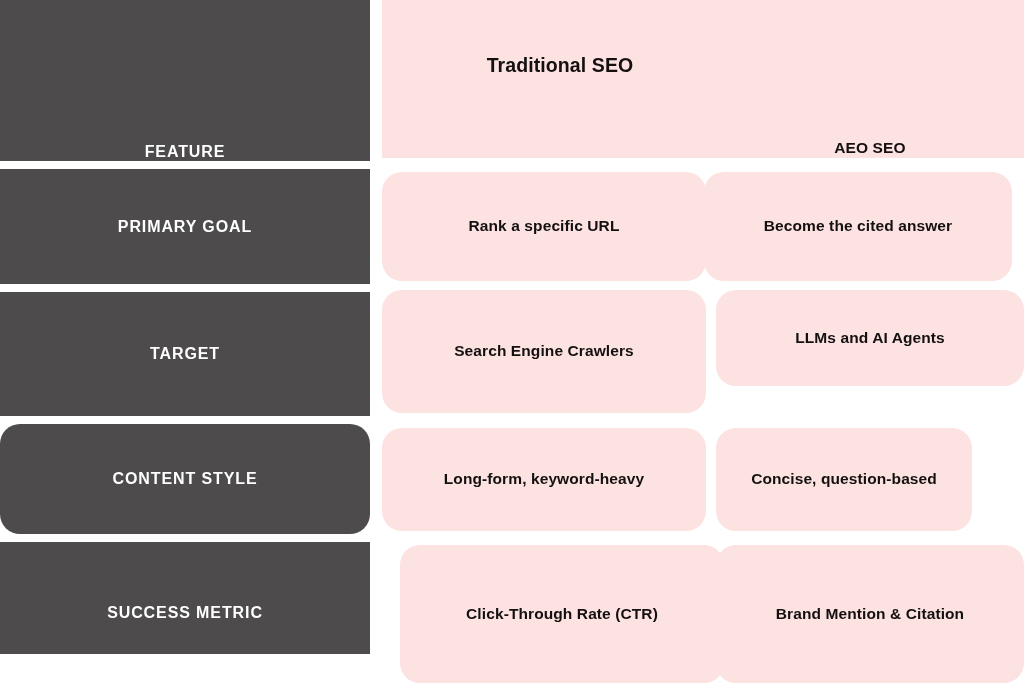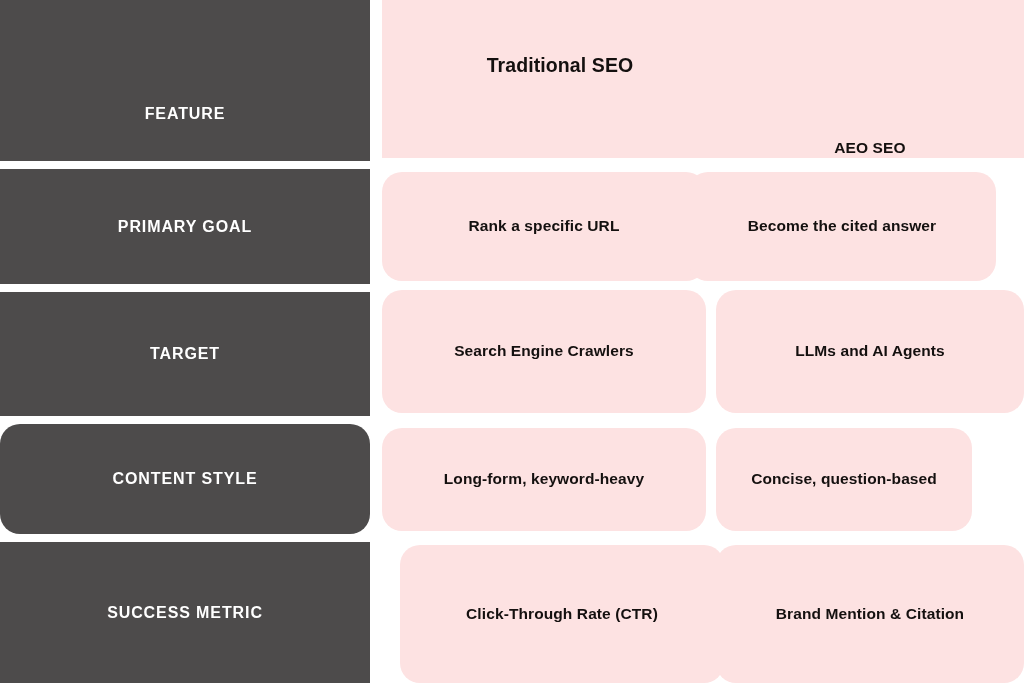--- a/index.html
+++ b/index.html
@@ -63,21 +63,21 @@
     padding-top: 54px;
   }
 
   .header-aeo {
     font-size: 15.5px;
     align-items: flex-end;
     padding-top: 71px;
   }
 
   .cell-feature.head-feature {
-    align-items: center;
+    align-items: flex-end;
     padding-top: 67px;
   }
 
   .label {
     display: block;
     line-height: 1.2;
   }
 </style>
 </head>
 <body>
@@ -95,45 +95,45 @@
   <div class="cell cell-header header-aeo" style="left:716px; top:0px; width:308px; height:158px;">
     <span class="label">AEO SEO</span>
   </div>
 
   <div class="cell cell-feature" style="left:0px; top:169px; width:370px; height:115px;">
     <span class="label">PRIMARY GOAL</span>
   </div>
   <div class="cell cell-value" style="left:382px; top:172px; width:324px; height:109px;">
     <span class="label">Rank a specific URL</span>
   </div>
-  <div class="cell cell-value" style="left:688px; top:172px; width:308px; height:109px;">
+  <div class="cell cell-value" style="left:704px; top:172px; width:308px; height:109px;">
     <span class="label">Become the cited answer</span>
   </div>
 
   <div class="cell cell-feature" style="left:0px; top:292px; width:370px; height:124px;">
     <span class="label">TARGET</span>
   </div>
   <div class="cell cell-value" style="left:382px; top:290px; width:324px; height:123px;">
     <span class="label">Search Engine Crawlers</span>
   </div>
-  <div class="cell cell-value" style="left:716px; top:290px; width:308px; height:123px;">
+  <div class="cell cell-value" style="left:716px; top:290px; width:308px; height:96px;">
     <span class="label">LLMs and AI Agents</span>
   </div>
 
   <div class="cell cell-feature" style="left:0px; top:424px; width:370px; height:110px;border-radius:20px;">
     <span class="label">CONTENT STYLE</span>
   </div>
   <div class="cell cell-value" style="left:382px; top:428px; width:324px; height:103px;">
     <span class="label">Long-form, keyword-heavy</span>
   </div>
   <div class="cell cell-value" style="left:716px; top:428px; width:256px; height:103px;">
     <span class="label">Concise, question-based</span>
   </div>
 
-  <div class="cell cell-feature" style="left:0px; top:542px; width:370px; height:141px; align-items:flex-start; padding-top:61px;">
+  <div class="cell cell-feature" style="left:0px; top:542px; width:370px; height:112px; align-items:flex-start; padding-top:61px;">
     <span class="label">SUCCESS METRIC</span>
   </div>
   <div class="cell cell-value" style="left:400px; top:545px; width:324px; height:138px; align-items:flex-start; padding-top:60px;">
     <span class="label">Click-Through Rate (CTR)</span>
   </div>
   <div class="cell cell-value" style="left:716px; top:545px; width:308px; height:138px; align-items:flex-start; padding-top:60px;">
     <span class="label">Brand Mention &amp; Citation</span>
   </div>
 
 </div>

